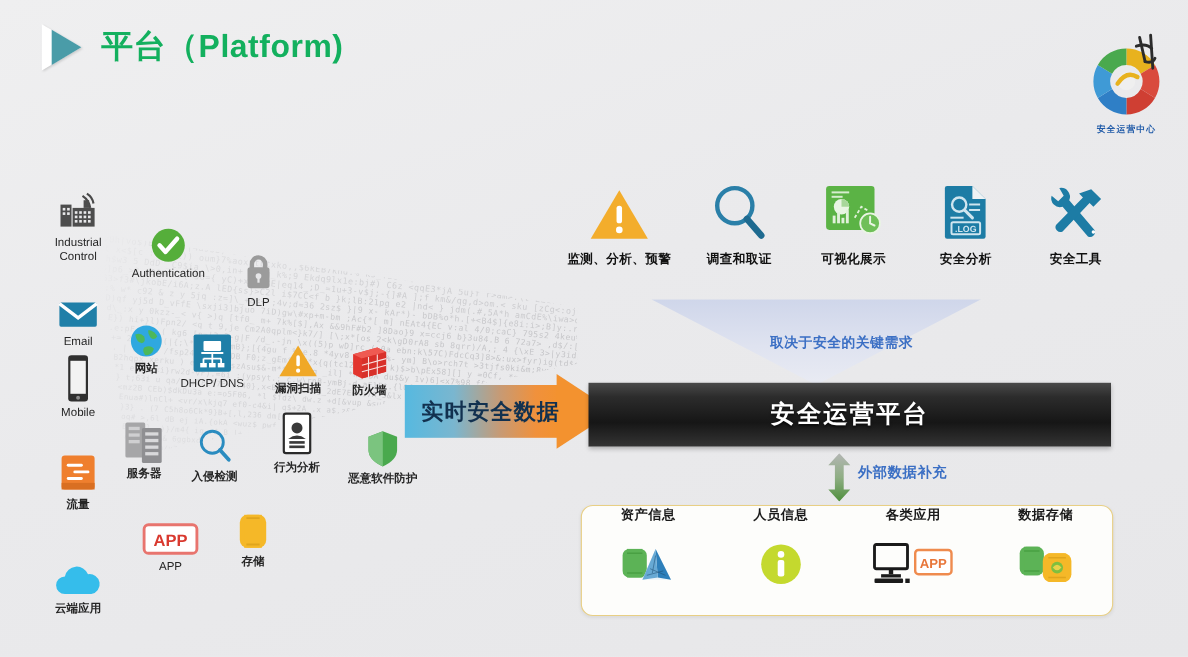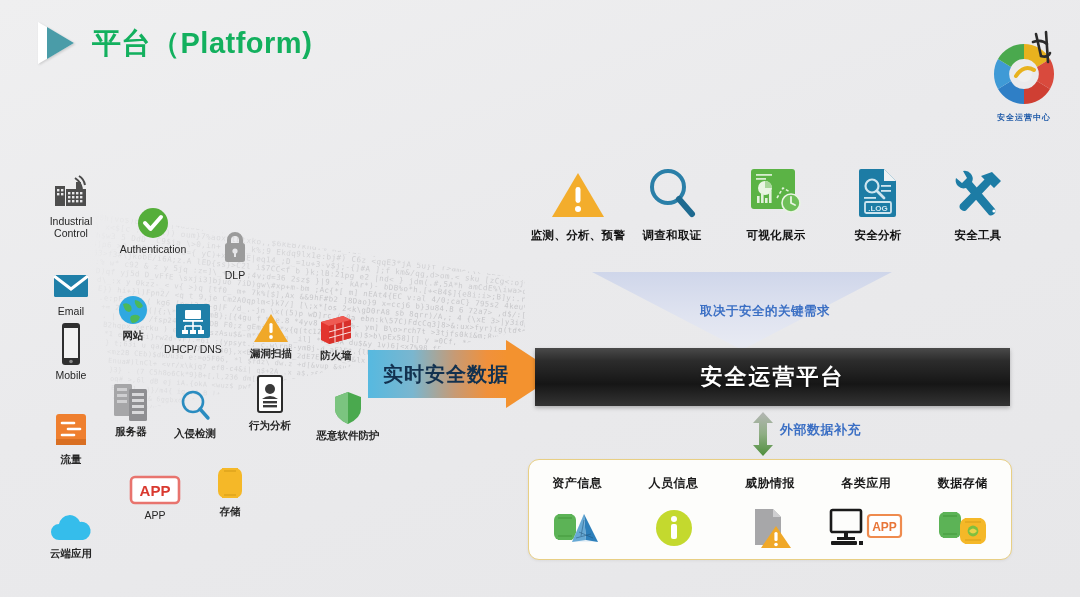--- a/index.html
+++ b/index.html
@@ -76,21 +76,21 @@
 
   
   .vdarrow{position:absolute;left:752px;top:412px;width:22px;height:44px;}
   .vdlbl{position:absolute;left:780px;top:421px;font-size:13px;font-weight:bold;
     color:#3b6fc4;letter-spacing:.5px;}
 
   
   .panel{position:absolute;left:528px;top:459px;width:484px;height:101px;
     background:#fdfdfb;border:1.6px solid #e8cf84;border-radius:11px;
     box-shadow:0 1px 3px rgba(0,0,0,.06);
-    display:flex;align-items:center;justify-content:space-around;padding-top:10px;
+    display:flex;align-items:flex-start;justify-content:space-around;
     box-sizing:border-box;}
   .pcol{width:92px;text-align:center;}
   .pcol .ph{font-size:12px;font-weight:bold;color:#1a1a1a;letter-spacing:.5px;}
   .pcol .pg{height:52px;margin-top:10px;display:flex;align-items:center;justify-content:center;}
 
   
   .cap{position:absolute;text-align:center;width:104px;}
   .cap .cg{height:58px;display:flex;align-items:flex-end;justify-content:center;}
   .cap .cl{font-size:11.5px;font-weight:bold;color:#111;margin-top:8px;letter-spacing:.3px;}
 </style>
@@ -400,21 +400,21 @@
 
   <div class="bigarrow">
     <div class="body"></div>
     <div class="head"></div>
     <div class="txt">实时安全数据</div>
   </div>
 
   <div class="downtri"></div>
   <div class="downtri-lbl">取决于安全的关键需求</div>
 
-  <div class="cap" style="left:526px;top:162px;">
+  <div class="cap" style="left:511px;top:162px;">
     <div class="cg">
       <svg width="56" height="50" viewBox="0 0 56 50">
         <path d="M28,3 L54,47 L2,47 Z" fill="#f3ad2c" rx="3"></path>
         <rect x="25.5" y="17" width="5" height="16" rx="2.4" fill="#ffffff"></rect>
         <circle cx="28" cy="39" r="3" fill="#ffffff"></circle>
       </svg>
     </div>
     <div class="cl">监测、分析、预警</div>
   </div>
 
@@ -528,32 +528,20 @@
       <div class="ph">人员信息</div>
       <div class="pg">
         <svg width="42" height="42" viewBox="0 0 42 42">
           <circle cx="21" cy="21" r="18" fill="#c4d92e"></circle>
           <circle cx="21" cy="12" r="3" fill="#ffffff"></circle>
           <rect x="18" y="17" width="6" height="15" rx="2" fill="#ffffff"></rect>
         </svg>
       </div>
     </div>
 
-    <div class="pcol">
-      <div class="ph">威胁情报</div>
-      <div class="pg">
-        <svg width="46" height="42" viewBox="0 0 46 42">
-          <path d="M8,2 h18 l8,8 v28 H8 Z" fill="#a7a7a9"></path>
-          <path d="M26,2 l8,8 h-8 Z" fill="#cfcfd1"></path>
-          <path d="M29,19 L44,41 H14 Z" fill="#f0a828"></path>
-          <rect x="27.4" y="25" width="3.2" height="9" rx="1.5" fill="#ffffff"></rect>
-          <circle cx="29" cy="37.5" r="1.8" fill="#ffffff"></circle>
-        </svg>
-      </div>
-    </div>
 
     <div class="pcol">
       <div class="ph">各类应用</div>
       <div class="pg">
         <svg width="78" height="42" viewBox="0 0 78 42">
           <rect x="4" y="3" width="30" height="22" rx="1.6" fill="none" stroke="#1a1a1a" stroke-width="2.6"></rect>
           <rect x="17" y="25" width="4" height="5" fill="#1a1a1a"></rect>
           <rect x="10" y="30" width="18" height="3" fill="#1a1a1a"></rect>
           <rect x="4" y="34" width="26" height="4" rx="1" fill="#1a1a1a"></rect>
           <rect x="32" y="34" width="4" height="4" fill="#1a1a1a"></rect>

